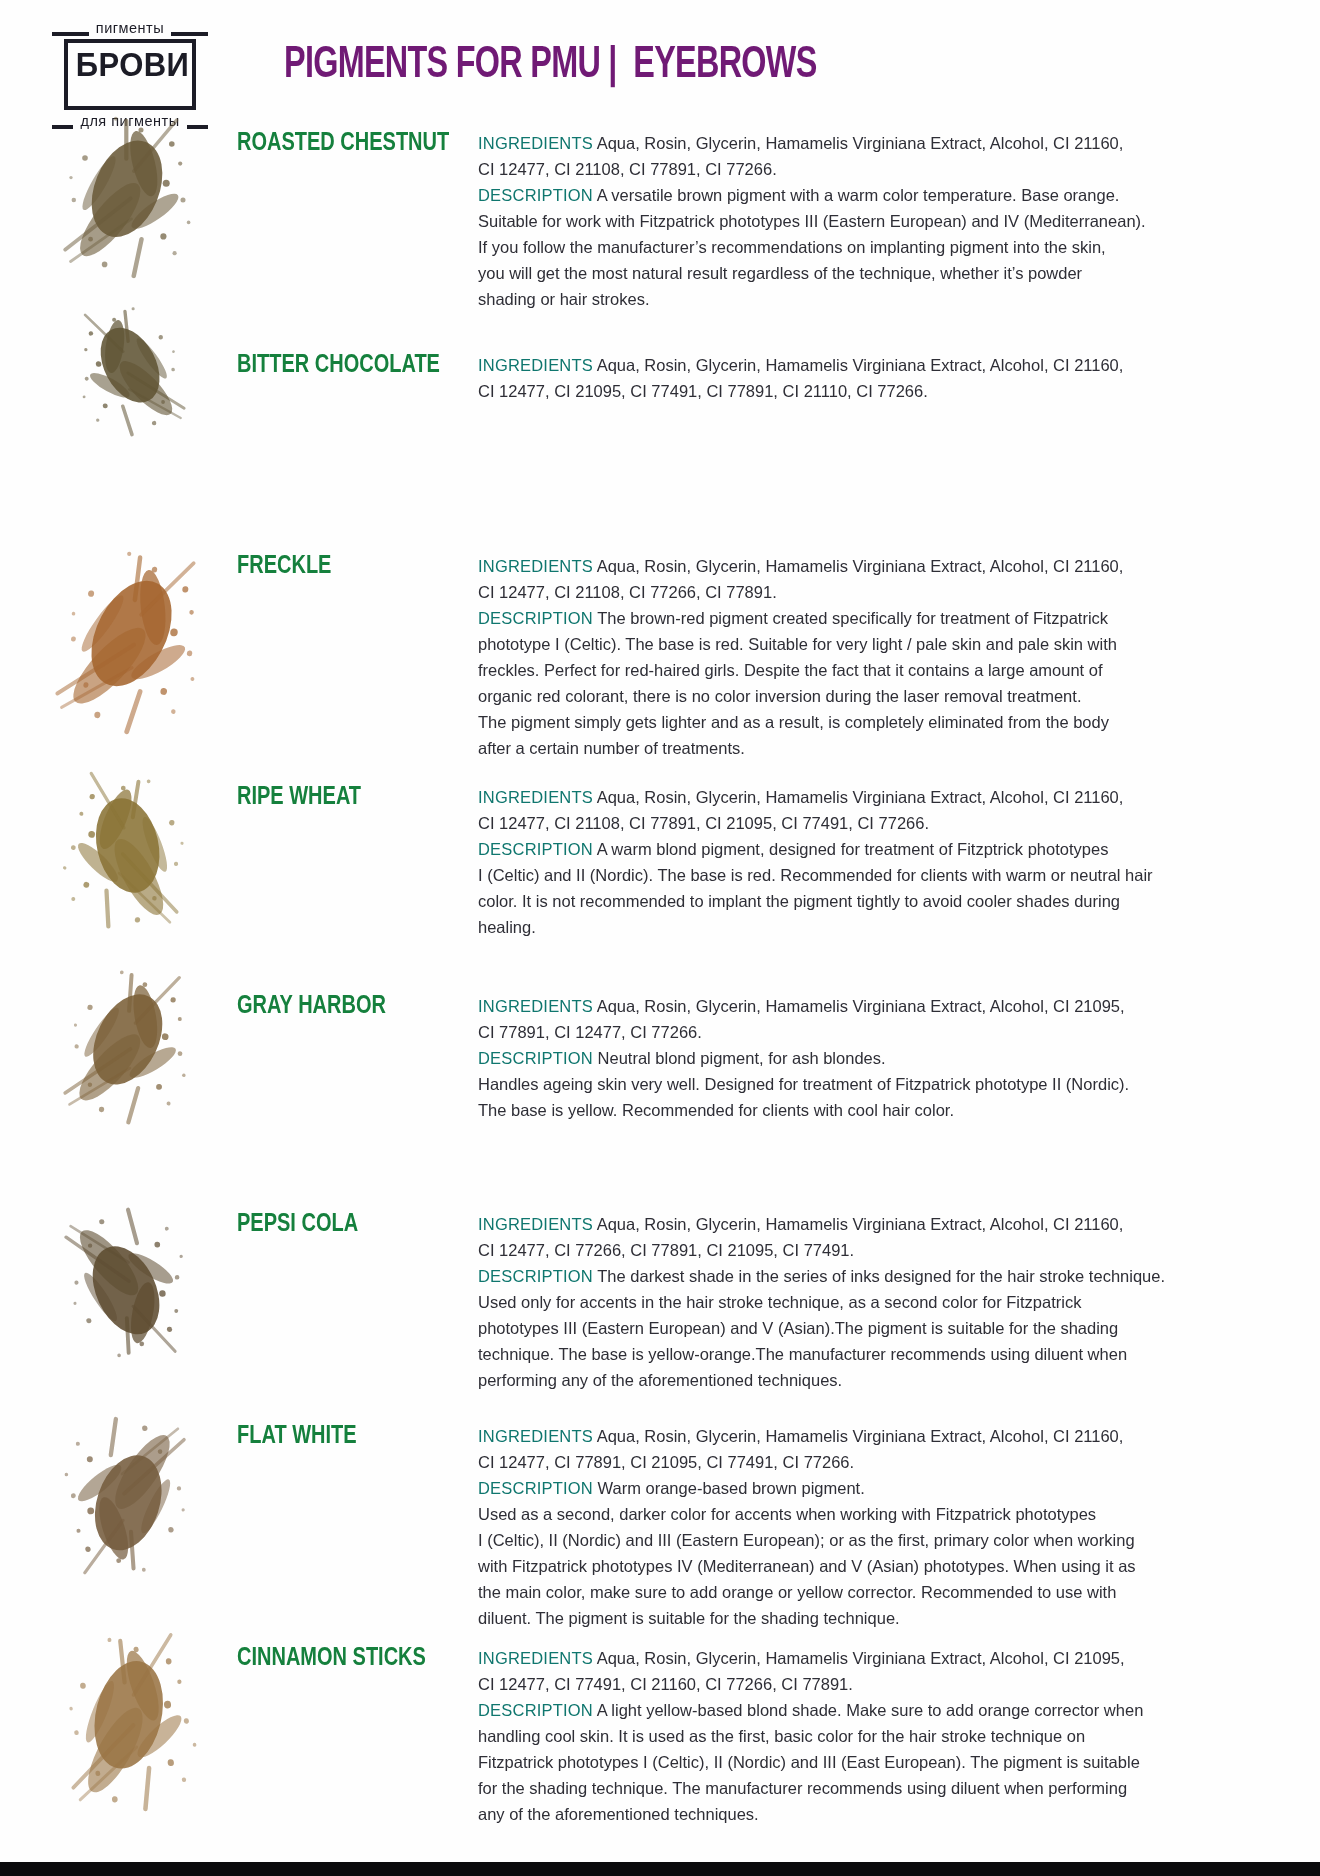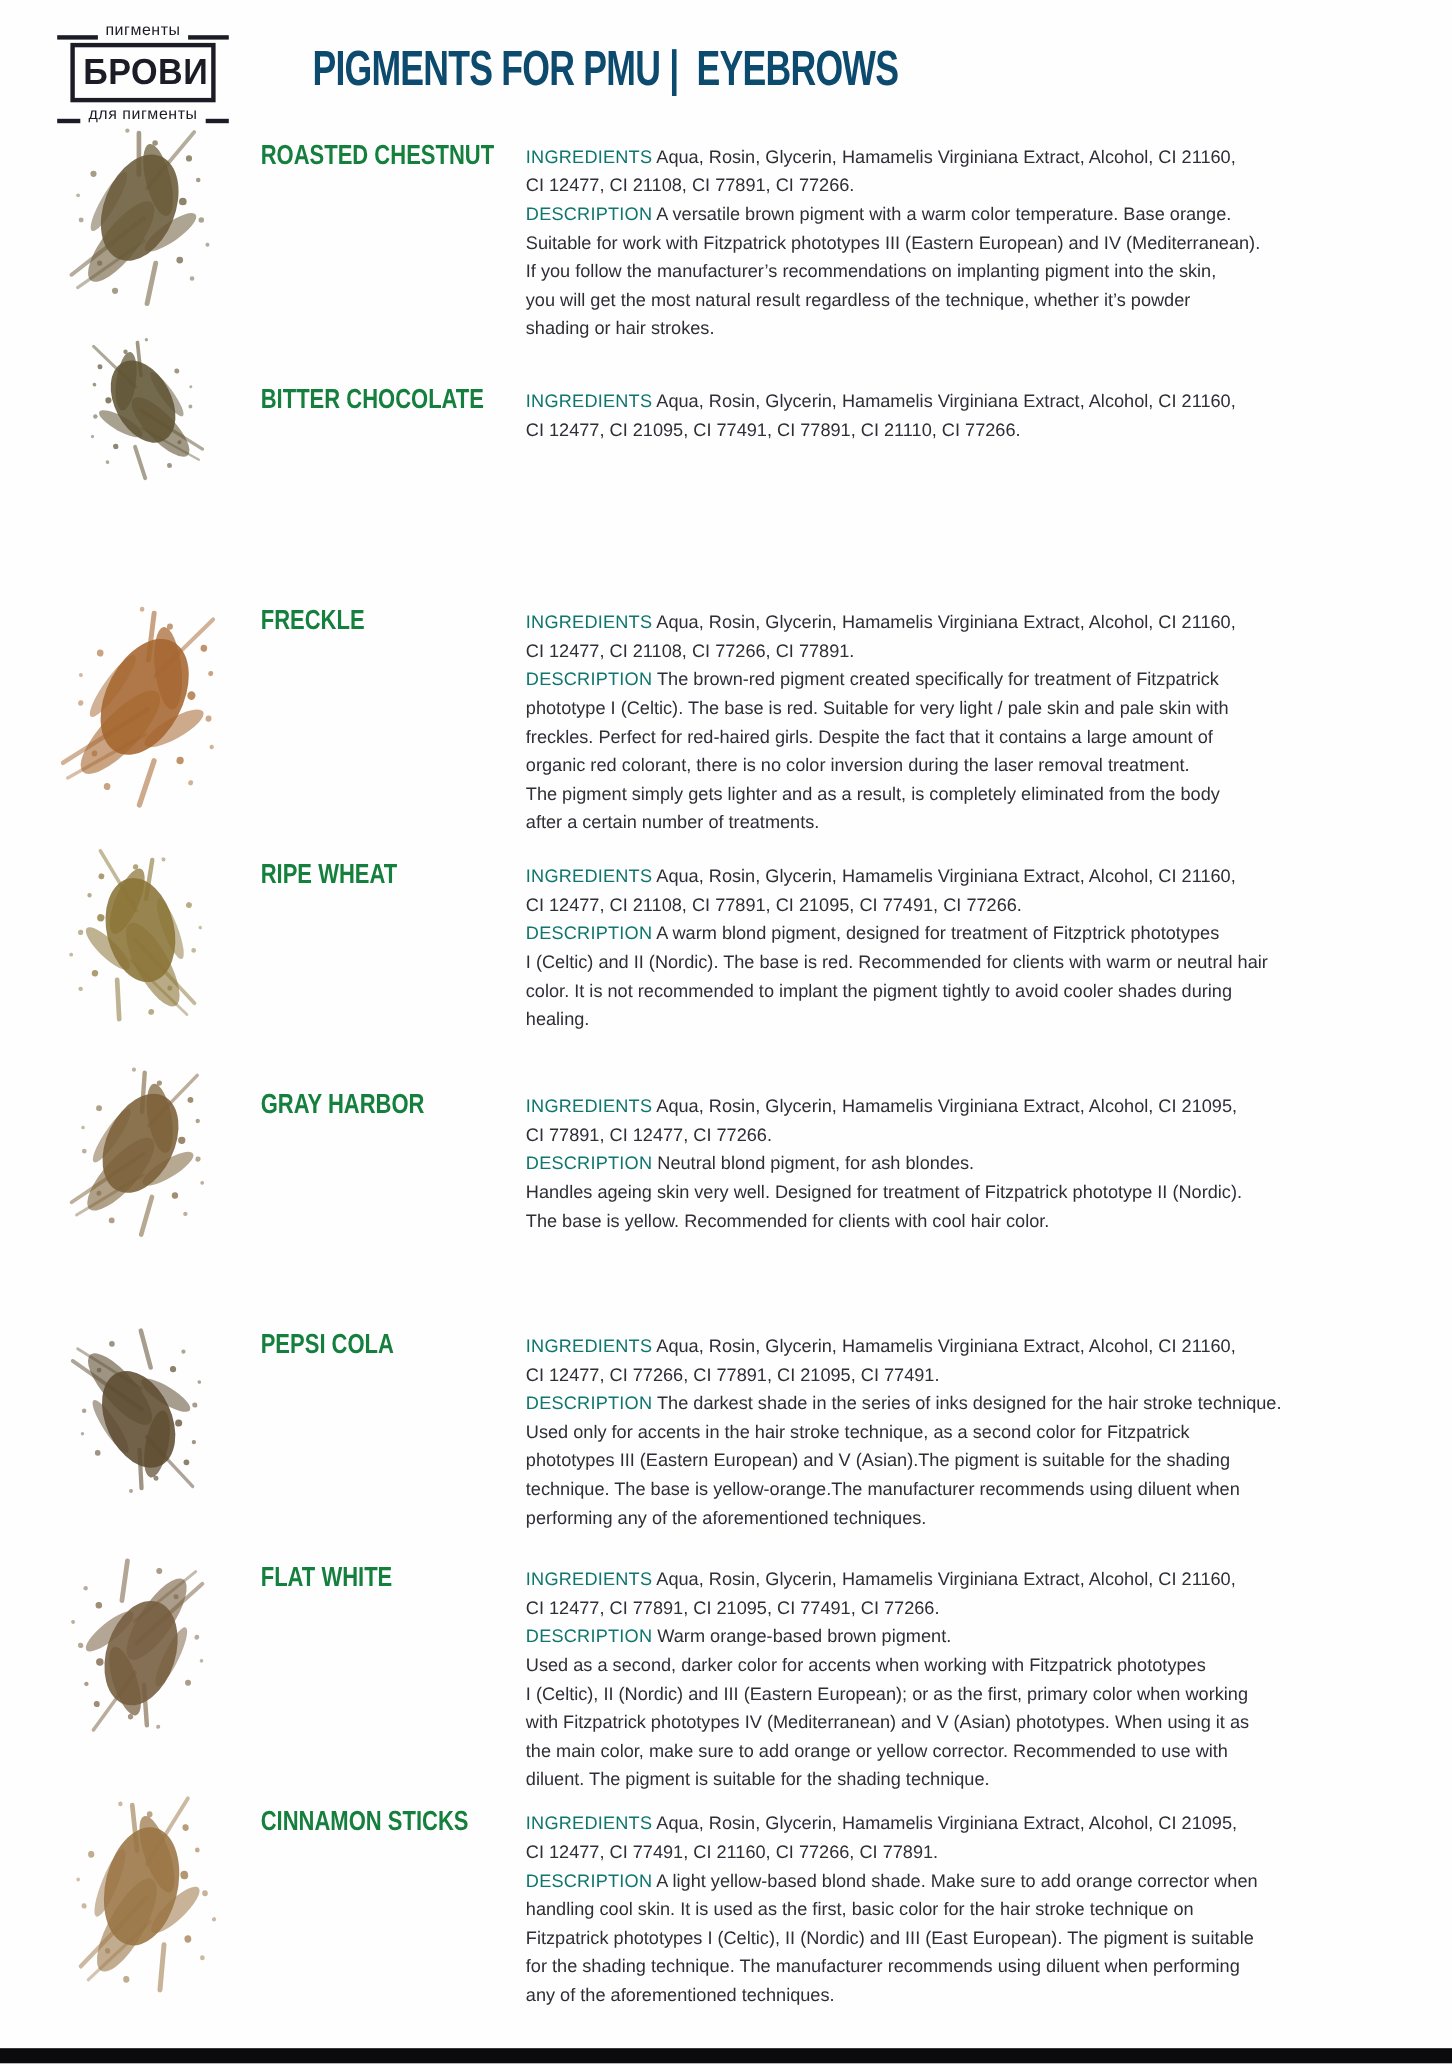--- a/index.html
+++ b/index.html
@@ -8,24 +8,24 @@
     background:#fefefe;
     font-family:"Liberation Sans","DejaVu Sans",sans-serif;
     color:#2e2e36;
   }
   
   .logo{position:absolute;left:52px;top:20px;width:156px;color:#1c1c26;}
   .logo-row{display:flex;align-items:flex-end;gap:7px;justify-content:center;
     font-size:14.5px;letter-spacing:.5px;white-space:nowrap;}
   .logo-row::before,.logo-row::after{content:"";flex:1;height:4px;background:#1c1c26;}
   .logo-box{margin:3px 12px 3px 12px;border:4px solid #1c1c26;text-align:right;
-    padding:3px 4px 5px 4px;}
+    padding:3px 4px 22px 4px;}
   .logo-main{font-size:33px;font-weight:bold;letter-spacing:.5px;display:inline-block;
     transform:scaleX(.94);}
-  .title{position:absolute;left:284px;top:36px;margin:0;font-size:45px;color:#0c4a6e;white-space:nowrap;}
+  .title{position:absolute;left:284px;top:36px;margin:0;font-size:45px;color:#701a75;white-space:nowrap;}
   .title .cond{display:inline-block;transform:scaleX(.72);transform-origin:left center;
     letter-spacing:-1px;white-space:pre;font-weight:bold;}
   
   .entry{position:absolute;left:0;width:1320px;}
   .swatch{position:absolute;}
   .splat{width:100%;height:100%;}
   .name{position:absolute;left:237px;top:-3px;margin:0;font-size:25px;color:#15803d;white-space:nowrap;}
   .name .cond{display:inline-block;transform:scaleX(.8);transform-origin:left center;
     letter-spacing:0;font-weight:bold;}
   .text{position:absolute;left:478px;top:0;width:832px;font-size:16.5px;line-height:26px;}

